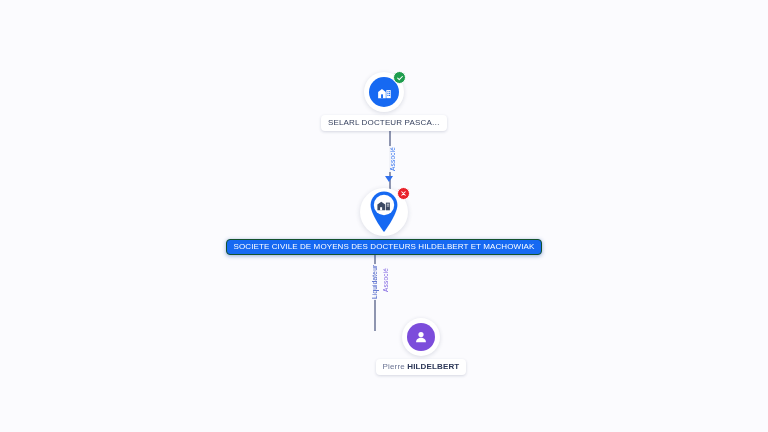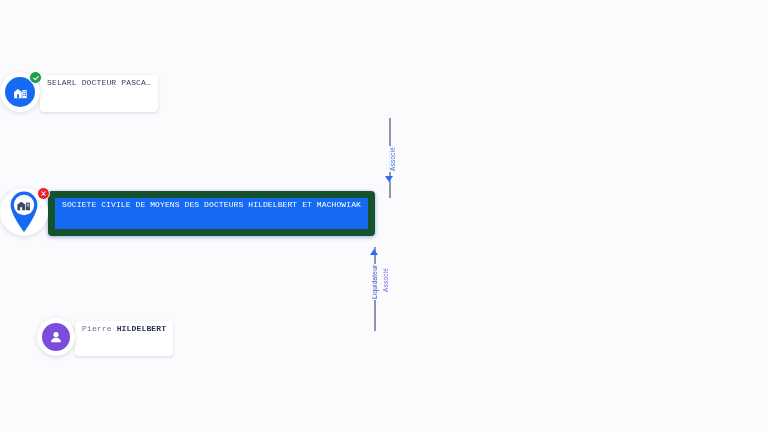--- a/index.html
+++ b/index.html
@@ -67,22 +67,22 @@
   }
   .edge-label-associe-bottom {
     left: 382px; top: 293px;
     color: #7b5ee0;
   }
 
   
   .node {
     position: absolute;
     display: flex;
-    flex-direction: row;
-    font-family: Liberation Mono, monospace;
+    flex-direction: column;
+    align-items: center;
   }
 
   .node-halo {
     width: 40px; height: 40px;
     border-radius: 50%;
     background: #ffffff;
     box-shadow: 0 1px 4px rgba(40,50,90,.16);
     display: flex;
     align-items: center;
     justify-content: center;
@@ -113,21 +113,21 @@
     background: #ffffff;
     color: #36415e;
     box-shadow: 0 1px 3px rgba(40,50,90,.18);
     white-space: nowrap;
     letter-spacing: .15px;
   }
   .node-label.selected {
     background: #1669f2;
     color: #ffffff;
     box-shadow: 0 1px 4px rgba(20,70,170,.45);
-    border: 7px solid #14532d;
+    border: 1px solid #14532d;
     font-size: 8px;
     padding: 3px 7px;
     letter-spacing: .1px;
   }
   .node-label .given { color: #6b7494; }
   .node-label .family { color: #2c3category; }
   .node-label .family { color: #2c3757; font-weight: bold; }
 
   
   #node-company-top { left: 0; top: 72px; width: 768px; }

